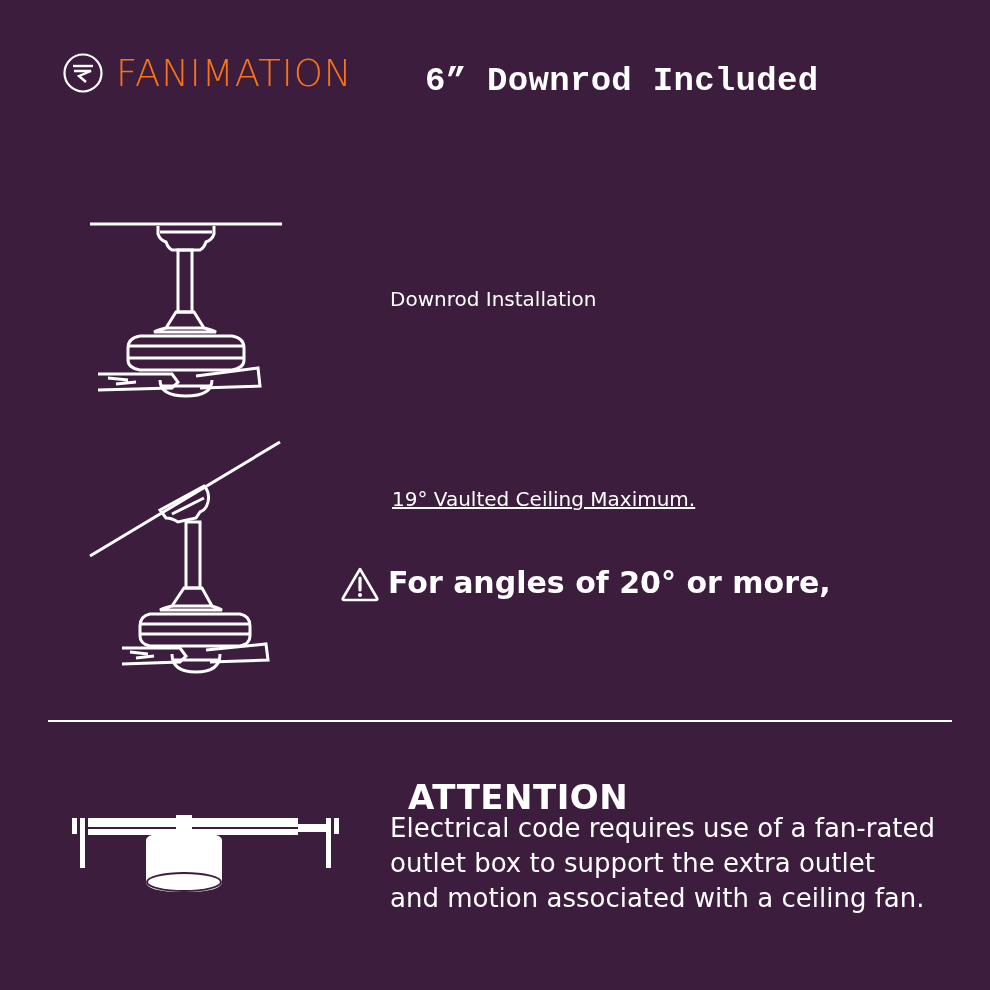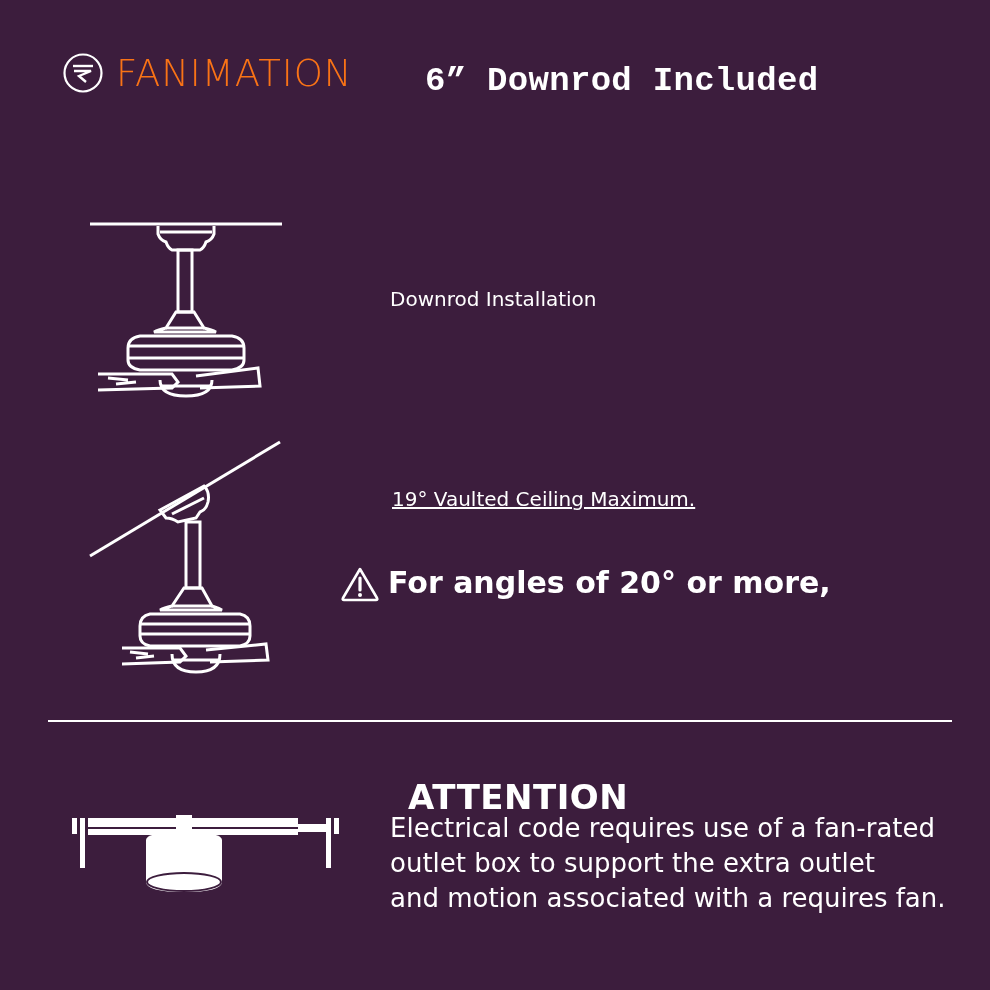--- a/index.html
+++ b/index.html
@@ -113,14 +113,14 @@
     <rect x="264" y="6" width="5" height="16"></rect>
     <path d="M76 28 Q76 20 114 20 Q152 20 152 28 L152 70 Q152 80 114 80 Q76 80 76 70 Z"></path>
   </g>
   <ellipse cx="114" cy="70" rx="37" ry="9" fill="none" stroke="#3c1d3d" stroke-width="2"></ellipse>
 </svg>
 
 <div class="abs att-title">ATTENTION</div>
 <div class="abs att-body">
   <div>Electrical code requires use of a fan-rated</div>
   <div>outlet box to support the extra outlet</div>
-  <div>and motion associated with a requires fan.</div>
+  <div>and motion associated with a ceiling fan.</div>
 </div>
 
 </body></html>

